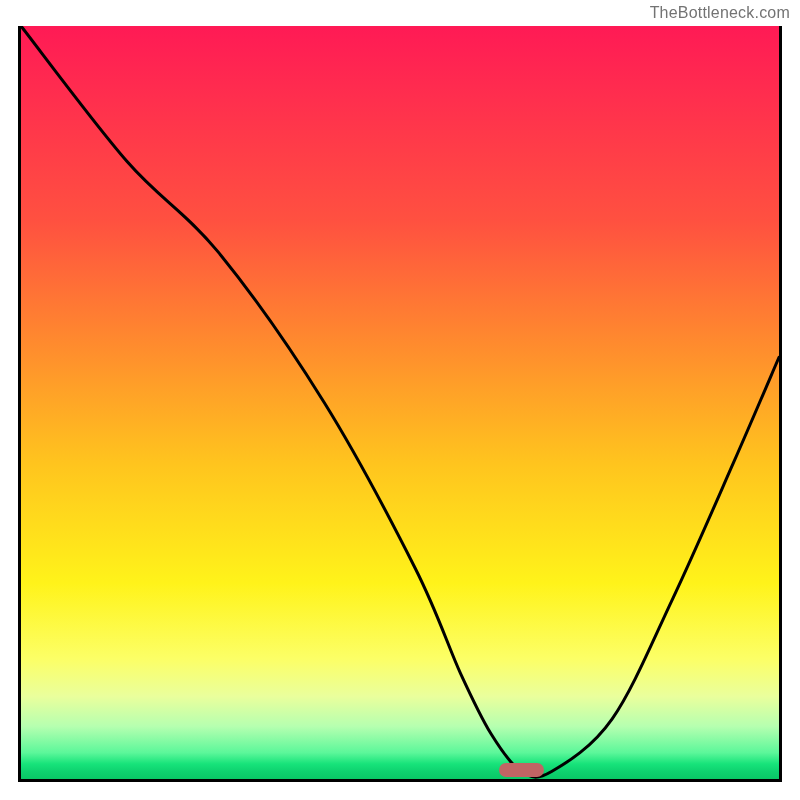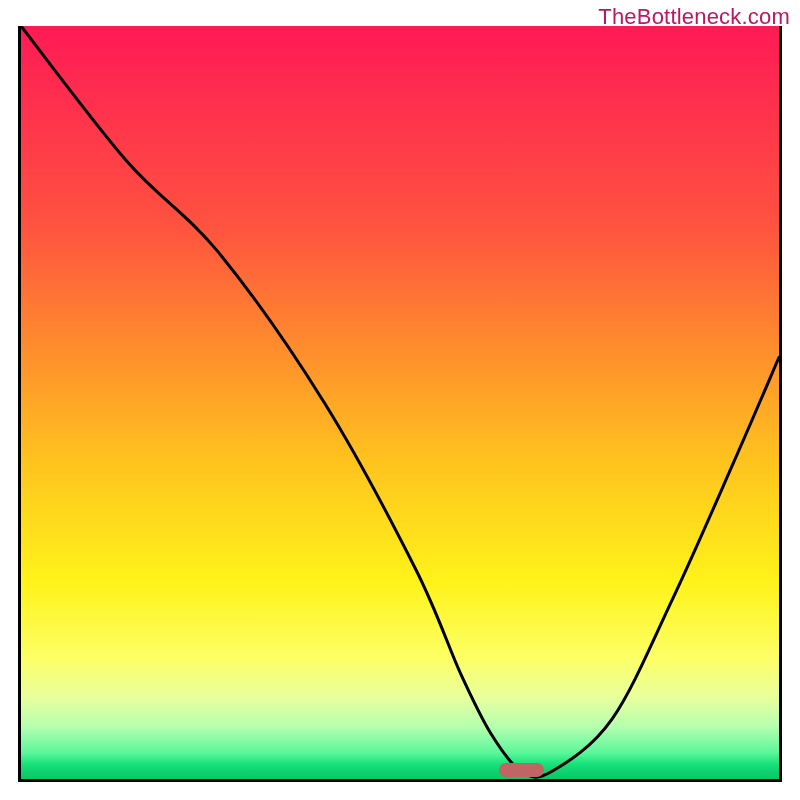--- a/index.html
+++ b/index.html
@@ -12,22 +12,22 @@
   }
   .stage {
     position: relative;
     width: 800px;
     height: 800px;
   }
   .watermark {
     position: absolute;
     top: 4px;
     right: 10px;
-    color: #be185d;
-    font-size: 22px;
+    color: #737373;
+    font-size: 16px;
     font-weight: 500;
     letter-spacing: 0.2px;
     z-index: 20;
   }
   .plot-area {
     position: absolute;
     left: 18px;
     top: 26px;
     width: 764px;
     height: 756px;

